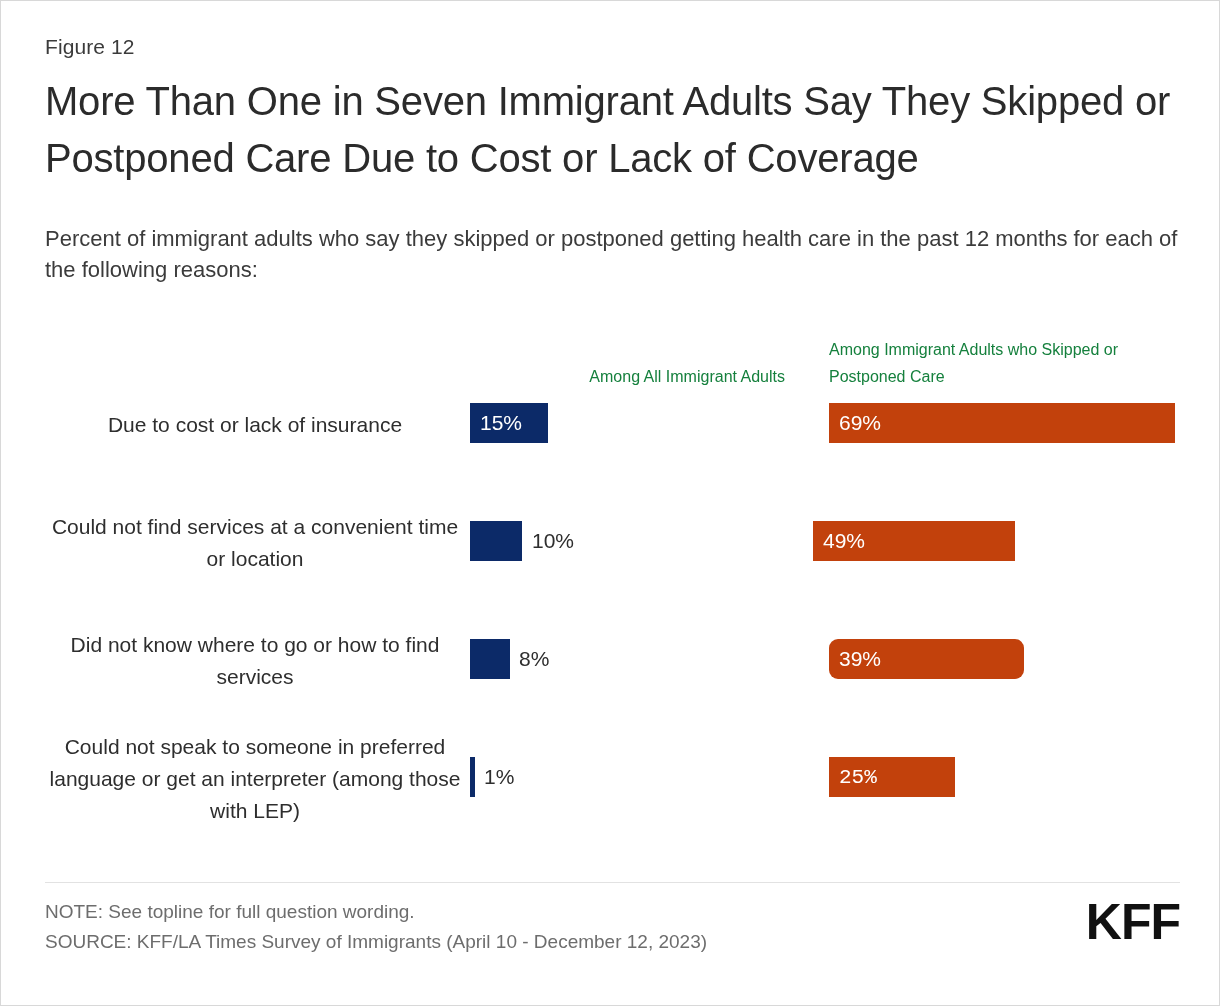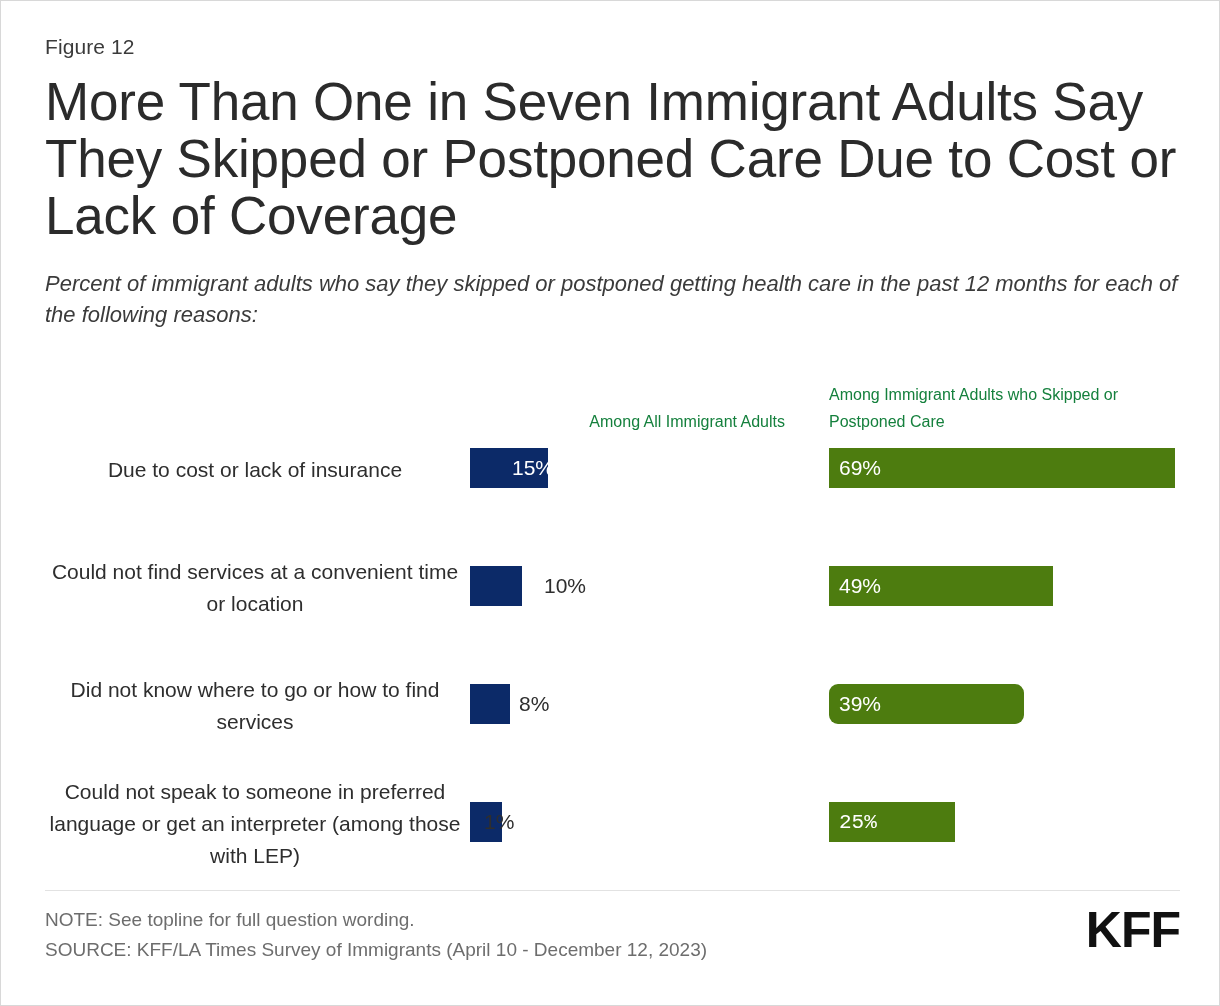--- a/index.html
+++ b/index.html
@@ -23,32 +23,31 @@
     top: 34px;
     width: 1135px;
   }
   .figure-label {
     font-size: 21px;
     color: #3b3b3b;
     letter-spacing: 0.1px;
   }
   .title {
     margin-top: 14px;
-    font-size: 53px;
+    font-size: 40px;
     line-height: 57px;
     color: #2b2b2b;
     font-weight: normal;
     letter-spacing: -0.2px;
   }
   .subtitle {
-    margin-top: 24px;
+    margin-top: 36px;
     font-size: 22px;
     line-height: 31px;
     color: #3b3b3b;
-    font-style: italic;
   }
 
   
   .chart {
     position: relative;
     margin-top: 36px;
     width: 1135px;
     height: 470px;
   }
   .col-head {
@@ -75,43 +74,43 @@
     text-align: center;
   }
   .bars { position: absolute; left: 0; top: 0; width: 1135px; height: 118px; }
 
   .bar {
     position: absolute;
     height: 40px;
     display: flex;
     align-items: center;
   }
-  .bar.dark { background: #0c2a68; padding-left: 32px; }
-  .bar.light { background: #4d7c0f; }
+  .bar.dark { background: #0c2a68; }
+  .bar.light { background: #c2410c; }
 
   .bar-val-in {
     font-size: 21px;
     color: #ffffff;
     padding-left: 10px;
     white-space: nowrap;
   }
   .bar-val-out {
     position: absolute;
     font-size: 21px;
     color: #2e2e2e;
     white-space: nowrap;
     top: 50%;
     transform: translateY(-50%);
   }
 
   
   .footer {
     position: absolute;
     left: 44px;
-    bottom: 40px;
+    bottom: 48px;
     width: 1135px;
   }
   .rule {
     width: 1135px;
     height: 1px;
     background: #e2e2e2;
     margin-bottom: 14px;
   }
   .note, .source {
     font-size: 19px;
@@ -158,22 +157,22 @@
             <div class="bar light" style="left:784px; top:4px; width:346px;">
               <span class="bar-val-in">69%</span>
             </div>
           </div>
         </div>
 
         <div class="row">
           <div class="row-label" style="top:-6px">Could not find services at a convenient time or location</div>
           <div class="bars">
             <div class="bar dark" style="left:425px; top:4px; width:52px;"></div>
-            <span class="bar-val-out" style="left:499px; top:24px;">10%</span>
-            <div class="bar light" style="left:784px; top:4px; width:224px;">
+            <span class="bar-val-out" style="left:487px; top:24px;">10%</span>
+            <div class="bar light" style="left:768px; top:4px; width:202px;">
               <span class="bar-val-in">49%</span>
             </div>
           </div>
         </div>
 
         <div class="row">
           <div class="row-label" style="top:-6px">Did not know where to go or how to find services</div>
           <div class="bars">
             <div class="bar dark" style="left:425px; top:4px; width:40px;"></div>
             <span class="bar-val-out" style="left:474px; top:24px;">8%</span>

